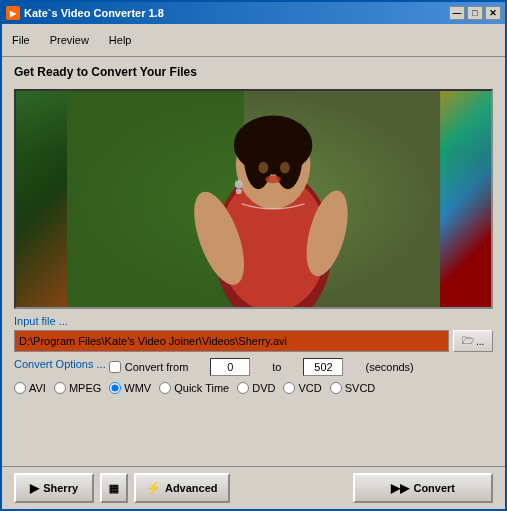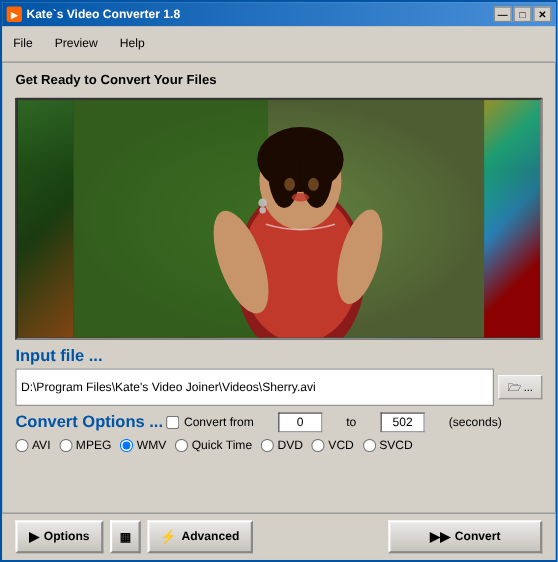--- a/index.html
+++ b/index.html
@@ -139,35 +139,35 @@
 
     
     .input-section {
       display: flex;
       flex-direction: column;
       gap: 3px;
     }
 
     .section-label {
       color: #0054a6;
-      font-size: 15px;
-      font-weight: bold;
+      font-size: 11px;
+      font-weight: normal;
     }
 
     .input-row {
       display: flex;
       gap: 4px;
       align-items: center;
     }
 
     .file-input {
       flex: 1;
-      height: 34px;
+      height: 22px;
       border: 1px solid #888;
-      background: #ffffff;
+      background: #c2410c;
       padding: 2px 4px;
       font-size: 11px;
       font-family: Tahoma, Arial, sans-serif;
     }
 
     .browse-btn {
       width: 40px;
       height: 22px;
       background: linear-gradient(to bottom, #e8e8e8, #d4d0c8);
       border: 1px solid #888;
@@ -429,21 +429,21 @@
           <span>SVCD</span>
         </label>
       </div>
     </div>
 
   </div>
 
   <div class="bottom-bar">
     <button class="action-btn preview-btn">
       <span class="btn-icon">▶</span>
-      <span>Options</span>
+      <span>Sherry</span>
     </button>
     <button class="action-btn grid-btn">
       <span>▦</span>
     </button>
     <button class="action-btn advanced-btn">
       <span class="btn-icon">⚡</span>
       <span>Advanced</span>
     </button>
     <div class="separator"></div>
     <button class="action-btn convert-btn">

